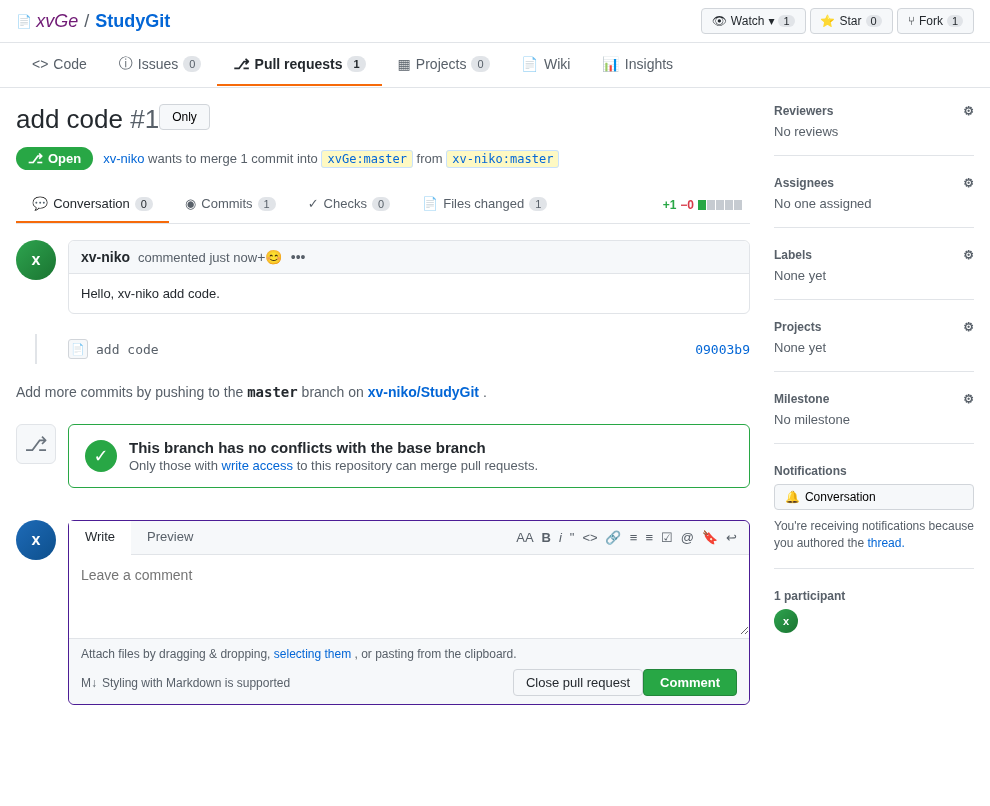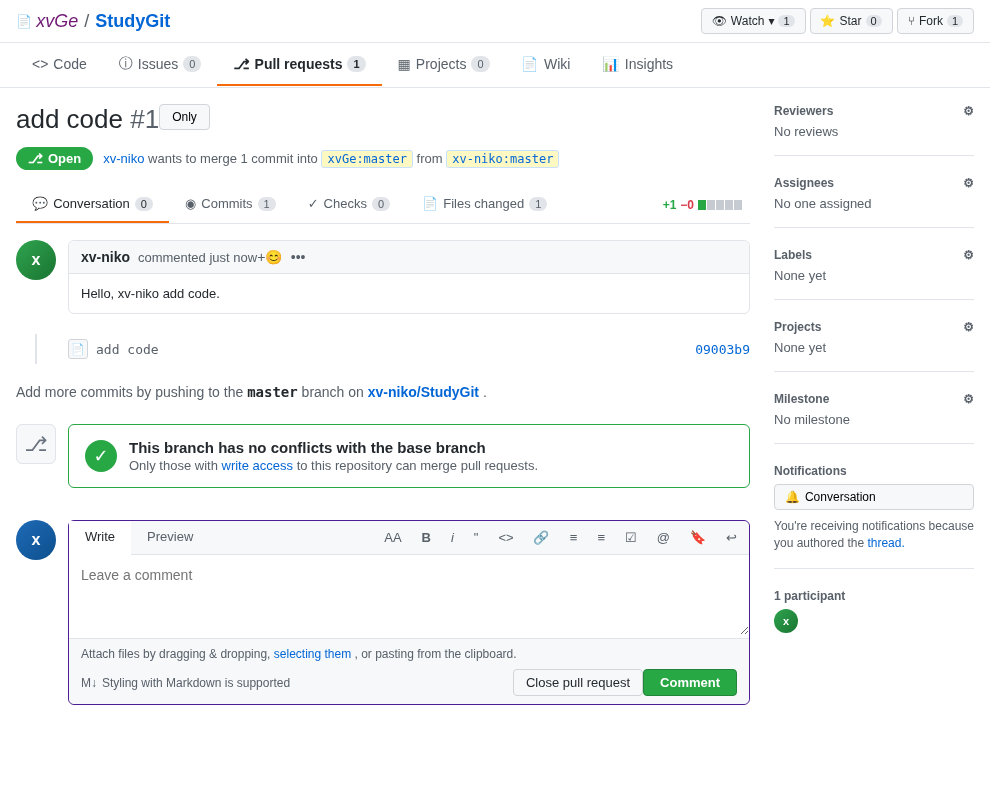--- a/index.html
+++ b/index.html
@@ -283,21 +283,21 @@
           </div>
         </div>
       </div>
 
       <div style="display:flex; gap:12px; align-items:flex-start;">
         <div class="avatar-placeholder2">x</div>
         <div class="comment-form" style="flex:1;">
           <div class="comment-form-tabs">
             <div class="comment-form-tab active">Write</div>
             <div class="comment-form-tab">Preview</div>
-            <div style="flex:1; display:flex; justify-content:flex-end; align-items:center; padding:0 8px; gap:12px;">
+            <div style="flex:1; display:flex; justify-content:flex-end; align-items:center; padding:0 8px; gap:0;">
               <button class="toolbar-btn">AA</button>
               <button class="toolbar-btn"><strong>B</strong></button>
               <button class="toolbar-btn"><em>i</em></button>
               <button class="toolbar-btn">"</button>
               <button class="toolbar-btn">&lt;&gt;</button>
               <button class="toolbar-btn">🔗</button>
               <button class="toolbar-btn">≡</button>
               <button class="toolbar-btn">≡</button>
               <button class="toolbar-btn">☑</button>
               <button class="toolbar-btn">@</button>

